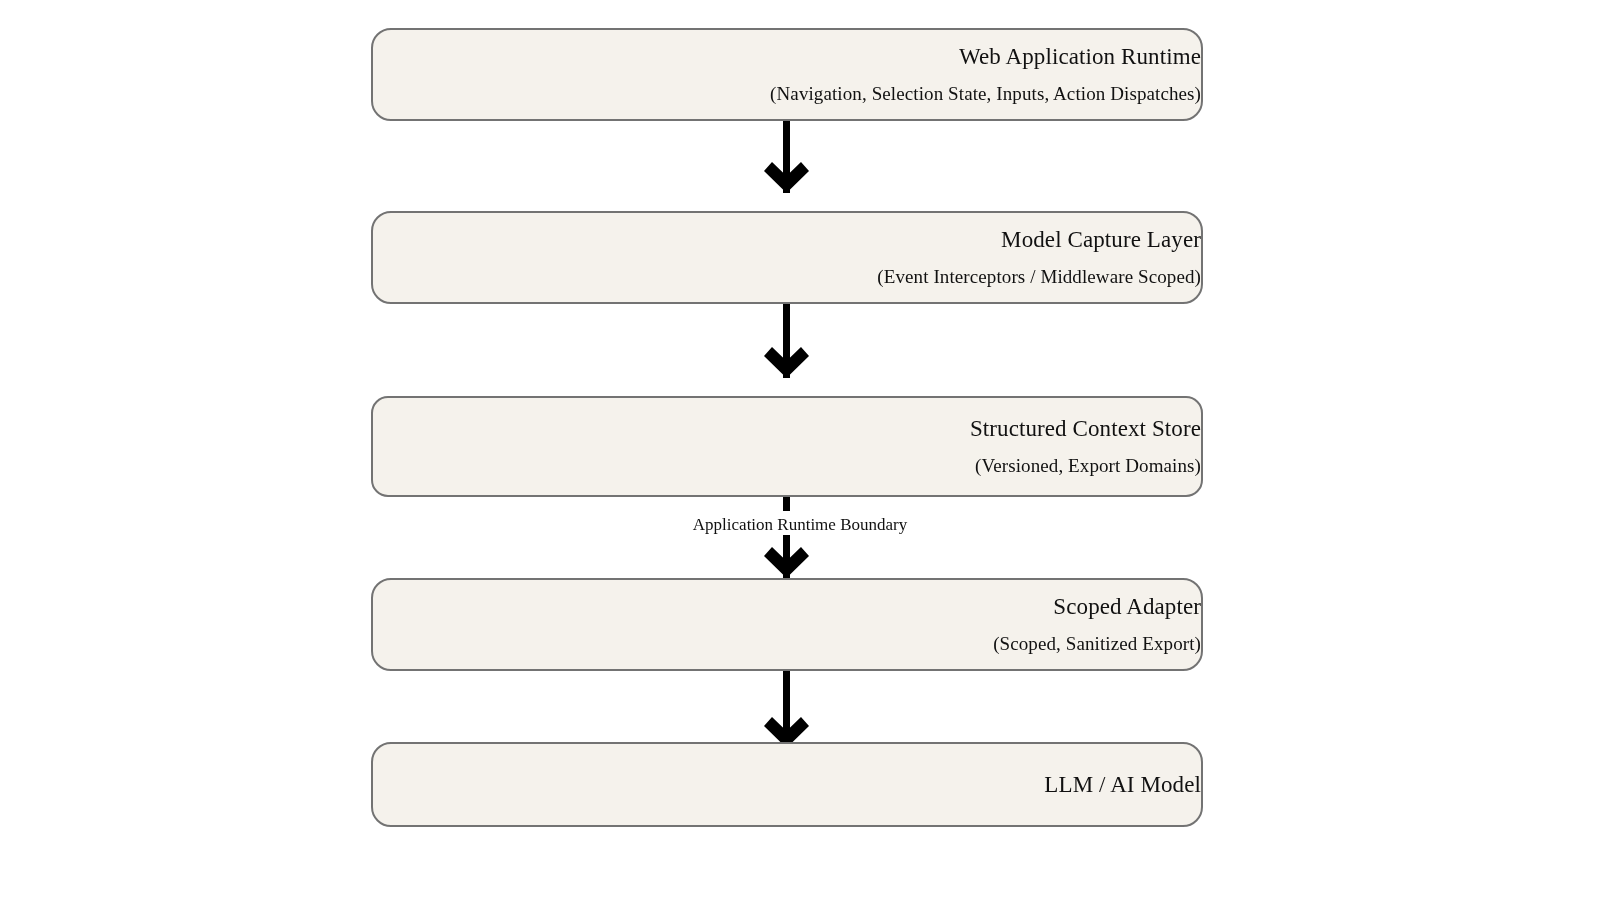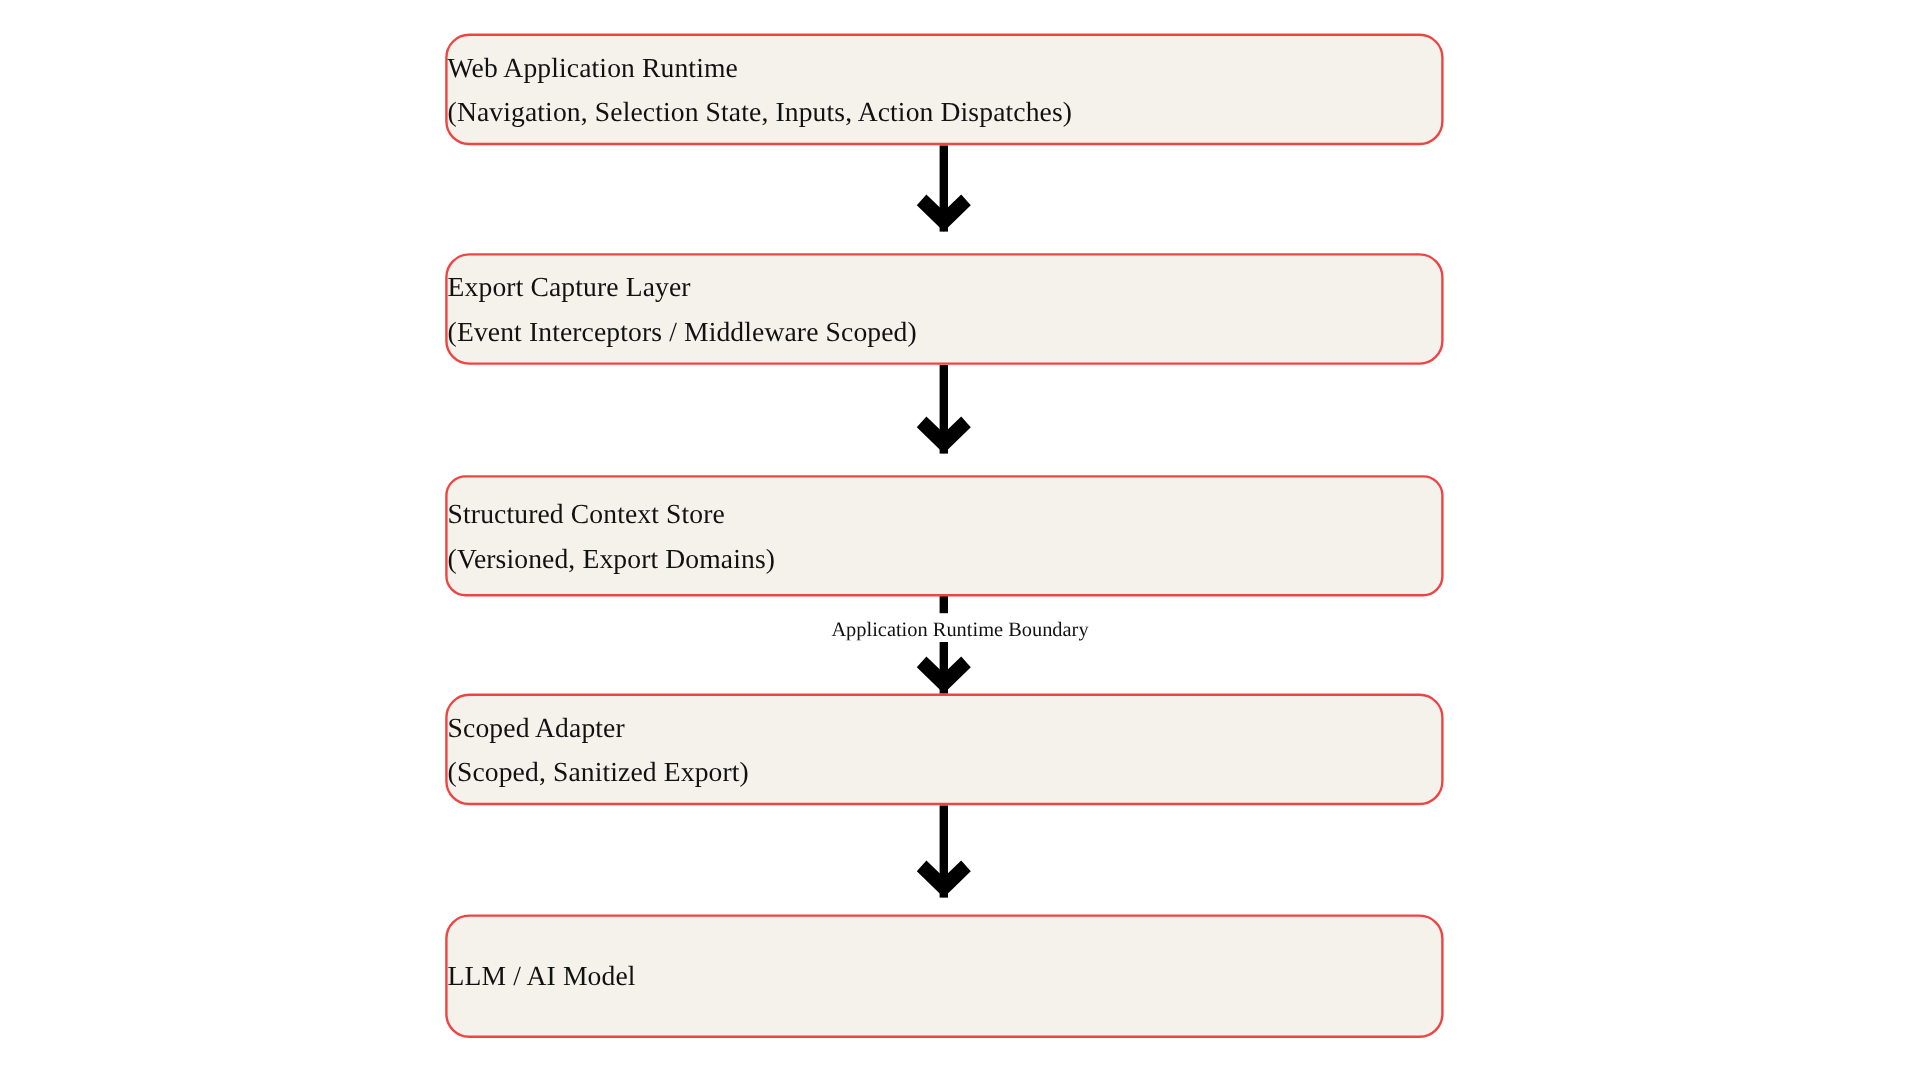--- a/index.html
+++ b/index.html
@@ -20,47 +20,47 @@
     height: 900px;
     background: #ffffff;
   }
 
   .node {
     position: absolute;
     left: 371px;
     width: 832px;
     box-sizing: border-box;
     background: #f5f2ec;
-    border: 2px solid #ef4444;
+    border: 2px solid #737373;
     border-radius: 20px;
     display: flex;
     flex-direction: column;
-    align-items: flex-start;
+    align-items: flex-end;
     justify-content: center;
     text-align: center;
     color: #111111;
   }
 
   .node-line {
     font-size: 23px;
     line-height: 37px;
     white-space: nowrap;
     letter-spacing: 0.1px;
   }
 
   .node-line.sub {
-    font-size: 23px;
+    font-size: 19px;
   }
 
   
   #node-0 { top: 28px;  height: 93px; }
   #node-1 { top: 211px; height: 93px; }
   #node-2 { top: 396px; height: 101px; border-radius: 17px; }
   #node-3 { top: 578px; height: 93px; }
-  #node-4 { top: 762px; height: 103px; }
+  #node-4 { top: 742px; height: 85px; }
 
   
   .edge {
     position: absolute;
     left: 0;
     width: 1600px;
     pointer-events: none;
   }
   .edge svg { display: block; }
 
@@ -112,21 +112,21 @@
       <path d="M 764 55 L 786.5 77 L 809 55 L 801 46 L 786.5 60 L 772 46 Z" fill="#000000"></path>
     </svg>
   </div>
 
   <div class="node" id="node-0">
     <div class="node-line">Web Application Runtime</div>
     <div class="node-line sub">(Navigation, Selection State, Inputs, Action Dispatches)</div>
   </div>
 
   <div class="node" id="node-1">
-    <div class="node-line">Export Capture Layer</div>
+    <div class="node-line">Model Capture Layer</div>
     <div class="node-line sub">(Event Interceptors / Middleware Scoped)</div>
   </div>
 
   <div class="node" id="node-2">
     <div class="node-line">Structured Context Store</div>
     <div class="node-line sub">(Versioned, Export Domains)</div>
   </div>
 
   <div class="node" id="node-3">
     <div class="node-line">Scoped Adapter</div>

